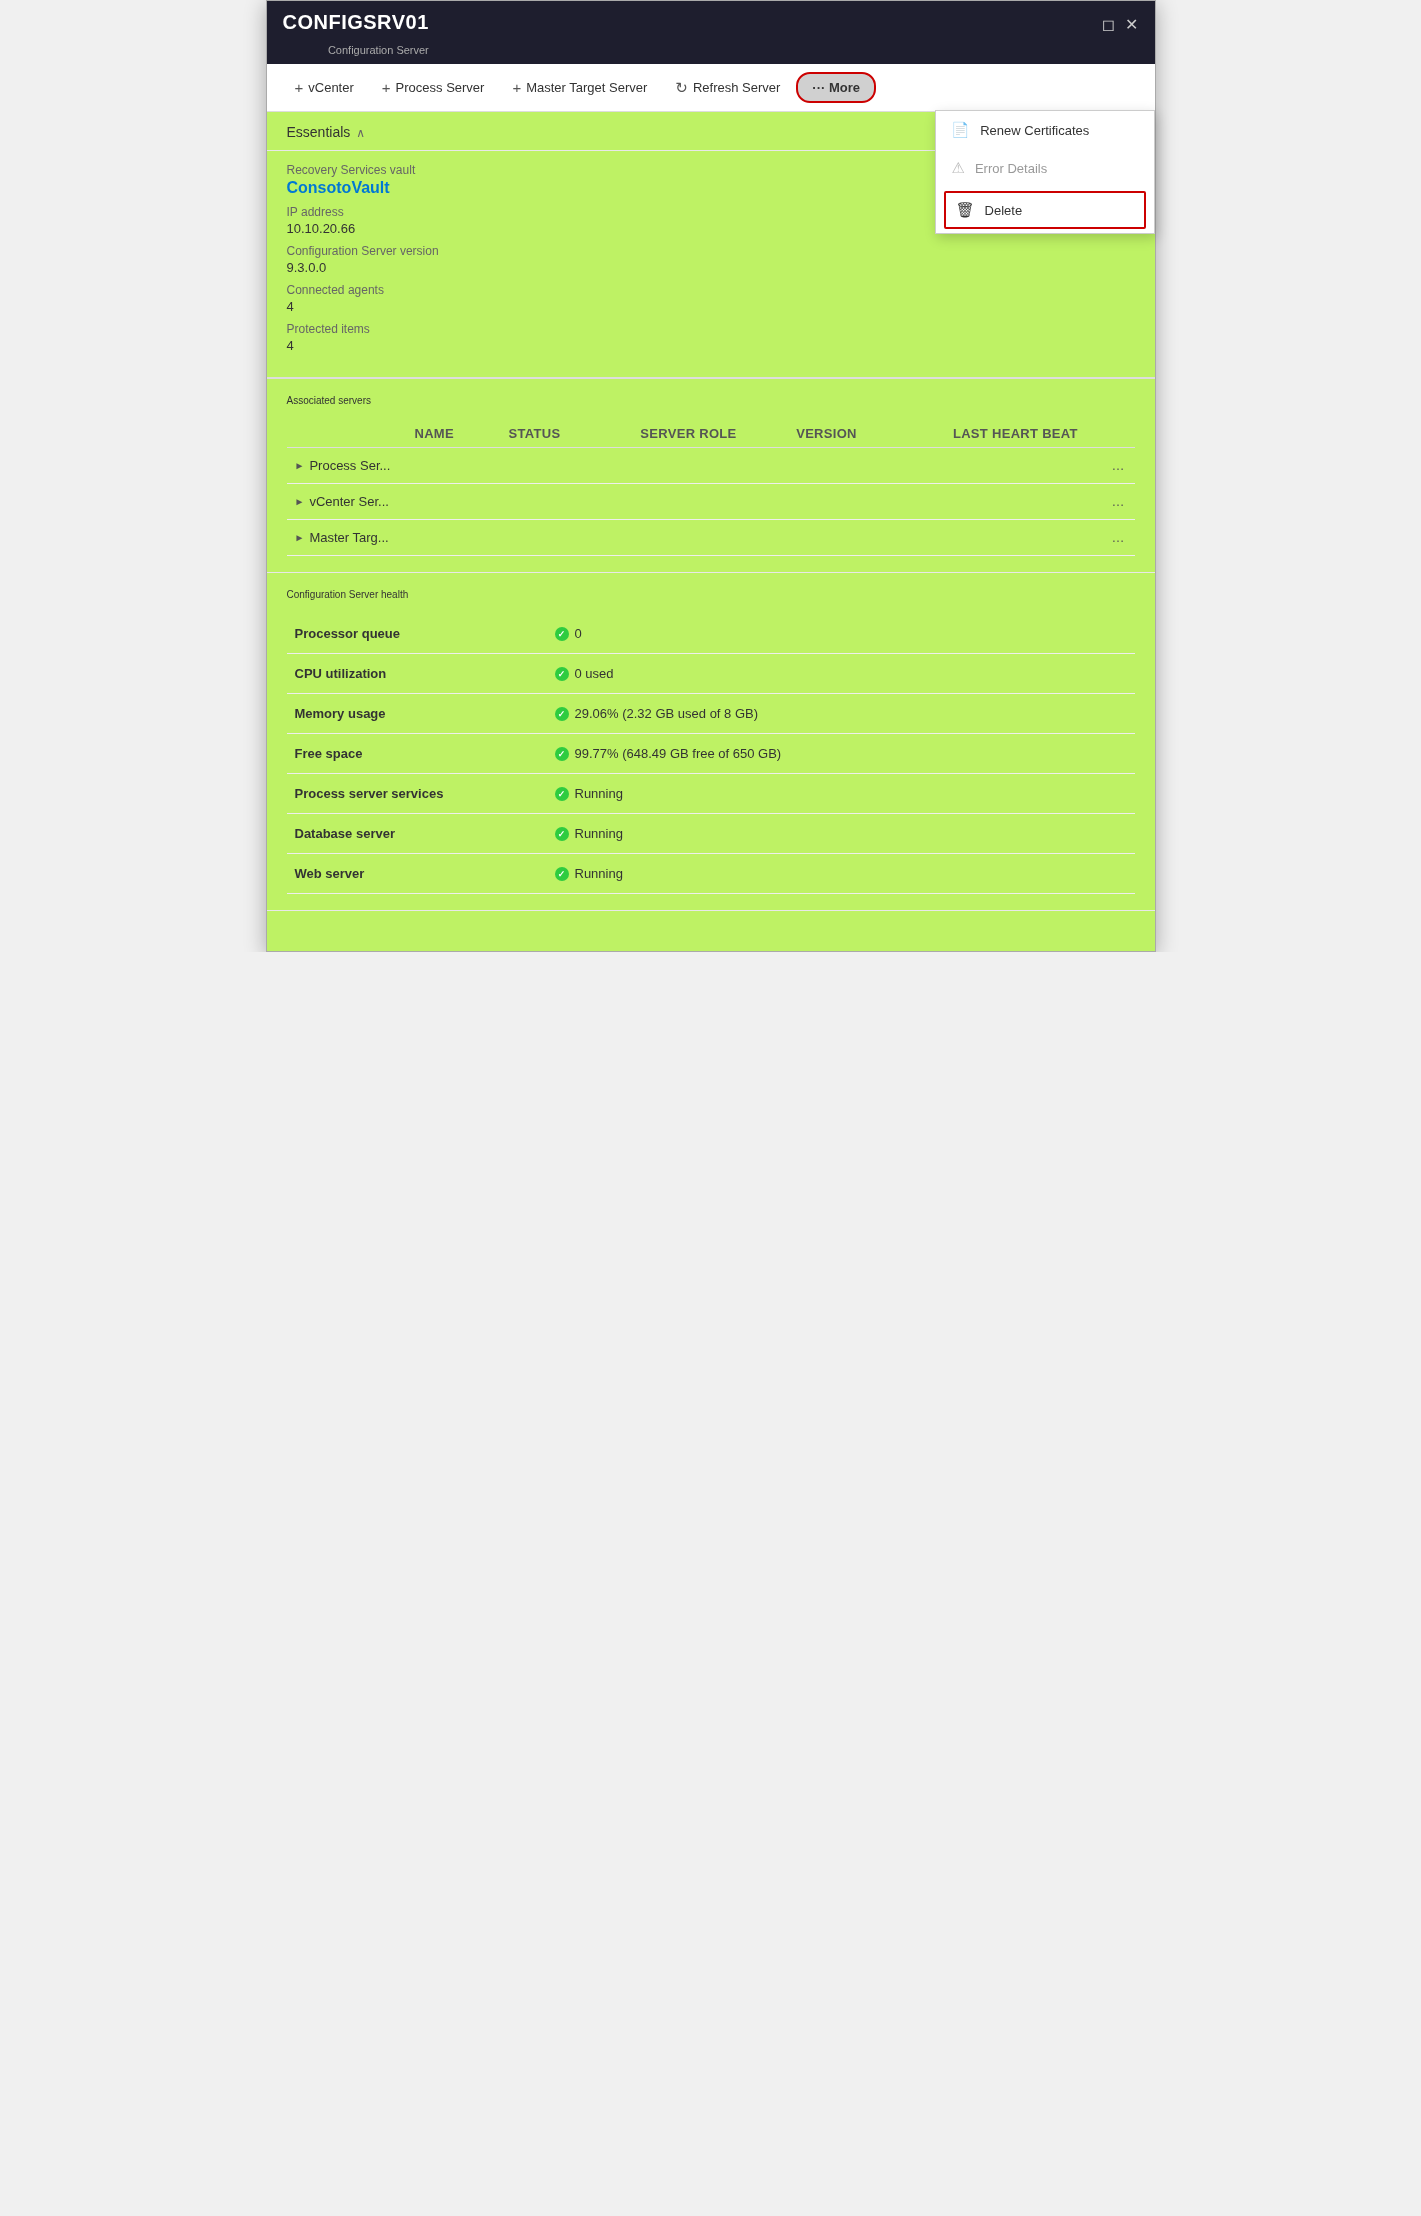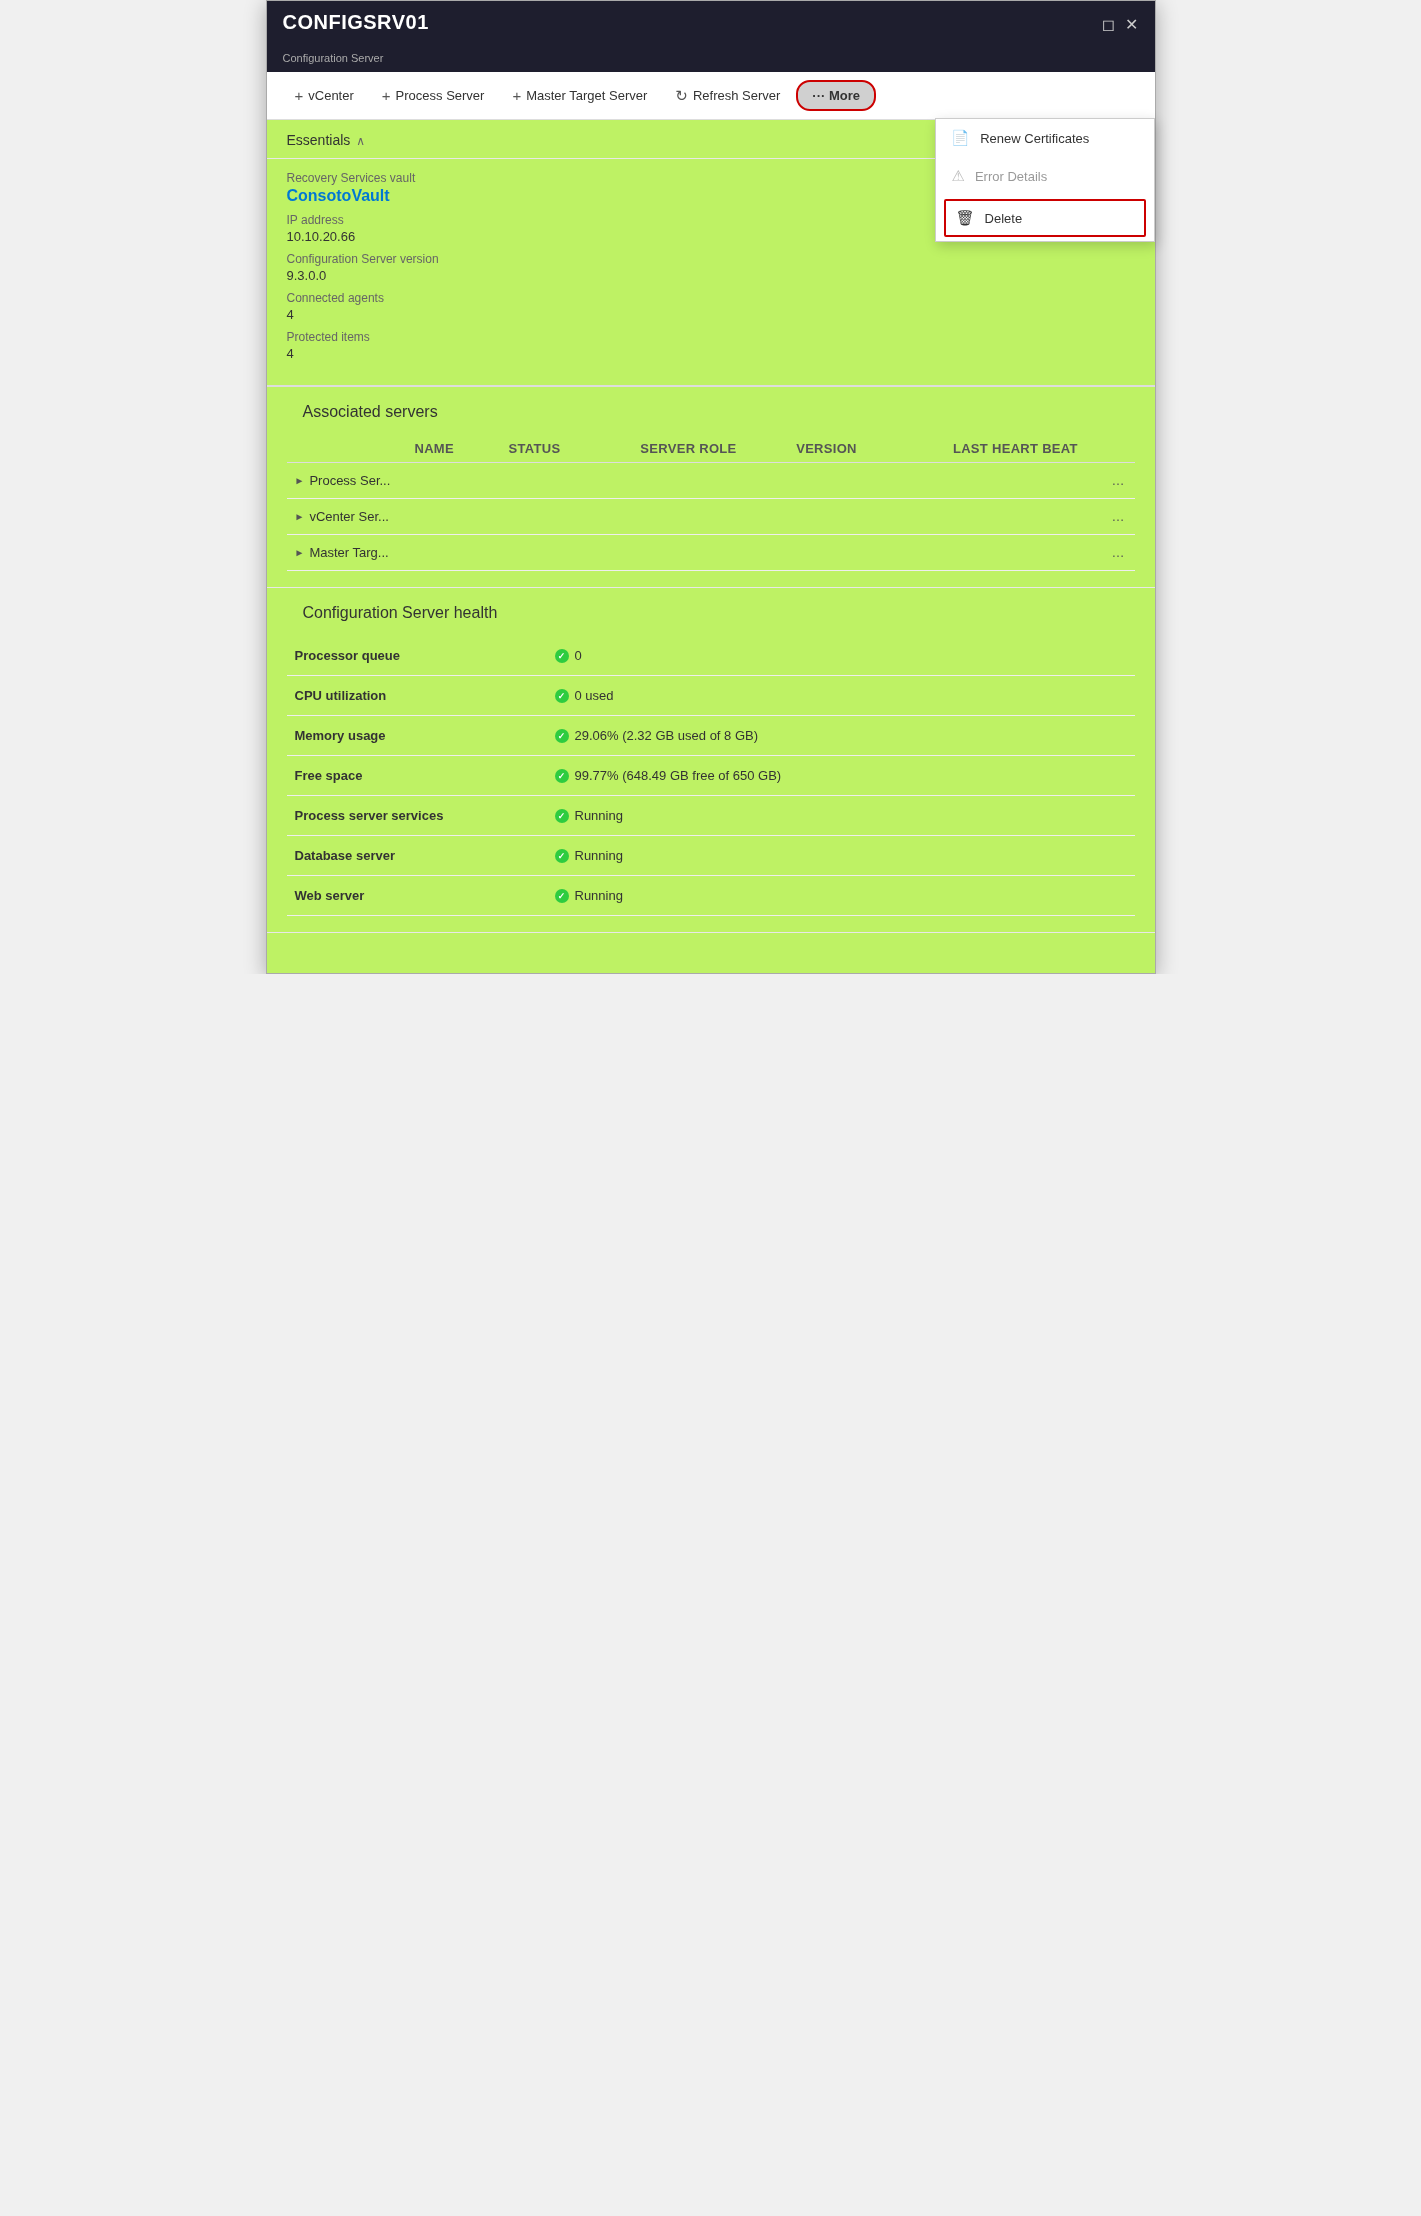--- a/index.html
+++ b/index.html
@@ -23,21 +23,22 @@
       align-items: flex-start;
     }
     .title-bar-left .app-title {
       font-size: 20px;
       font-weight: 600;
       letter-spacing: 0.5px;
     }
     .title-bar-left .app-subtitle {
       font-size: 11px;
       color: #aaa;
-      margin-top: 18px;
+      margin-top: 10px;
+      text-align: right;
     }
     .title-bar-controls {
       display: flex;
       gap: 10px;
       align-items: center;
       margin-top: 4px;
     }
     .title-bar-controls span {
       cursor: pointer;
       font-size: 16px;
@@ -134,25 +135,24 @@
     .field-label { font-size: 12px; color: #666; margin-bottom: 2px; }
     .field-value { font-size: 13px; color: #333; }
     .field-value.linked { color: #0078d4; cursor: pointer; font-weight: 700; font-size: 16px; }
 
     
     .section {
       padding: 16px 20px;
       border-bottom: 1px solid #e8e8e8;
     }
     .section-title {
-      font-size: 16px;
+      font-size: 10px;
       font-weight: 400;
       color: #333;
       margin-bottom: 14px;
-      margin-left: 16px;
     }
 
     
     .servers-table {
       width: 100%;
       border-collapse: collapse;
     }
     .servers-table th {
       text-align: right;
       font-size: 13px;

